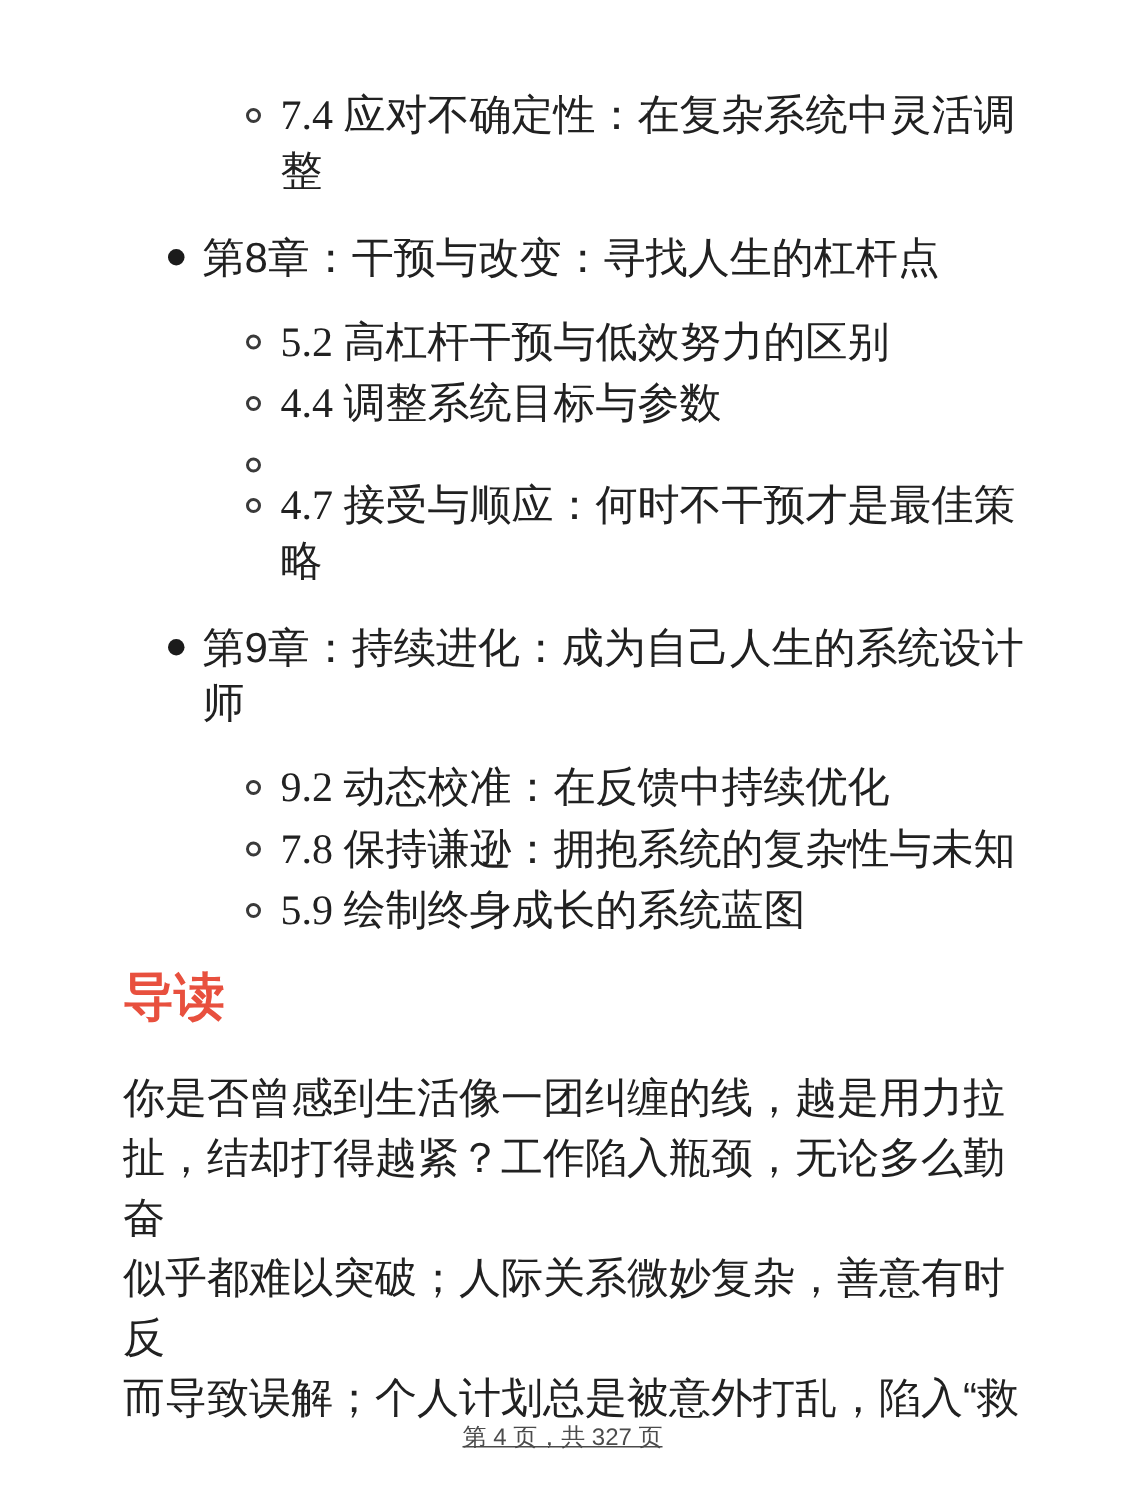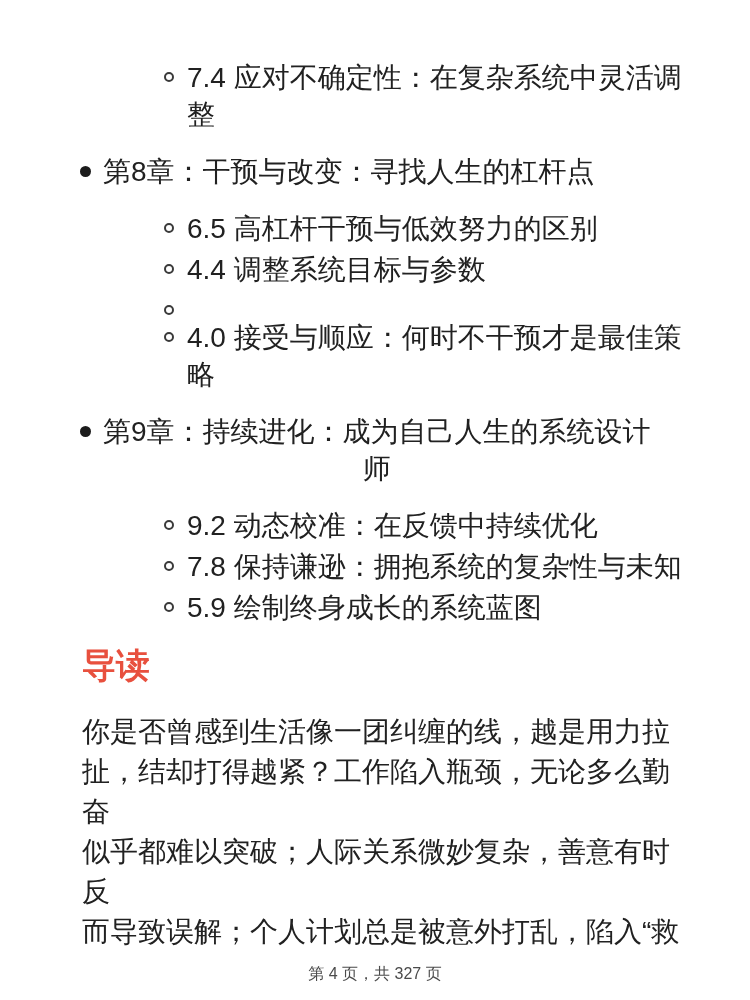--- a/index.html
+++ b/index.html
@@ -26,27 +26,27 @@
     margin: 0;
     padding: 55px 40px 0 0;
   }
   .toc-item {
     display: flex;
     align-items: flex-start;
     font-size: 28px;
     line-height: 37px;
   }
   .toc-item.chapter {
-    padding-left: 80px;
+    padding-left: 112px;
     margin: 20px 0;
-    text-align: center;
   }
   .toc-item.sub {
     padding-left: 164px;
     margin: 4px 0;
+    font-family: Liberation Serif, serif;
   }
   .bullet {
     flex: 0 0 auto;
     border-radius: 50%;
   }
   .bullet.filled {
     width: 11px;
     height: 11px;
     background: #1b1b1b;
     margin: 13px 12px 0 0;
@@ -75,56 +75,57 @@
     margin: 28px 58px 0 82px;
     font-size: 28px;
     line-height: 40px;
     white-space: pre-wrap;
     color: #212121;
   }
   
   .page-footer {
     position: absolute;
     left: 0;
-    bottom: 15px;
+    bottom: 31px;
     width: 100%;
     text-align: center;
     font-size: 16px;
     color: #4b4b4b;
+    text-decoration: underline;
   }
 </style>
 </head>
 <body>
 
 <div class="page">
 
   <ul class="toc" id="toc">
       <li class="toc-item sub">
         <span class="bullet hollow"></span>
         <span class="toc-text">7.4 应对不确定性：在复杂系统中灵活调
 整</span>
       </li>
       <li class="toc-item chapter">
         <span class="bullet filled"></span>
         <span class="toc-text">第8章：干预与改变：寻找人生的杠杆点</span>
       </li>
       <li class="toc-item sub">
         <span class="bullet hollow"></span>
-        <span class="toc-text">6.5 高杠杆干预与低效努力的区别</span>
+        <span class="toc-text">5.2 高杠杆干预与低效努力的区别</span>
       </li>
       <li class="toc-item sub">
         <span class="bullet hollow"></span>
         <span class="toc-text">4.4 调整系统目标与参数</span>
       </li>
       <li class="toc-item sub">
         <span class="bullet hollow"></span>
       </li>
       <li class="toc-item sub">
         <span class="bullet hollow"></span>
-        <span class="toc-text">4.0 接受与顺应：何时不干预才是最佳策
+        <span class="toc-text">4.7 接受与顺应：何时不干预才是最佳策
 略</span>
       </li>
       <li class="toc-item chapter">
         <span class="bullet filled"></span>
         <span class="toc-text">第9章：持续进化：成为自己人生的系统设计
 师</span>
       </li>
       <li class="toc-item sub">
         <span class="bullet hollow"></span>
         <span class="toc-text">9.2 动态校准：在反馈中持续优化</span>

